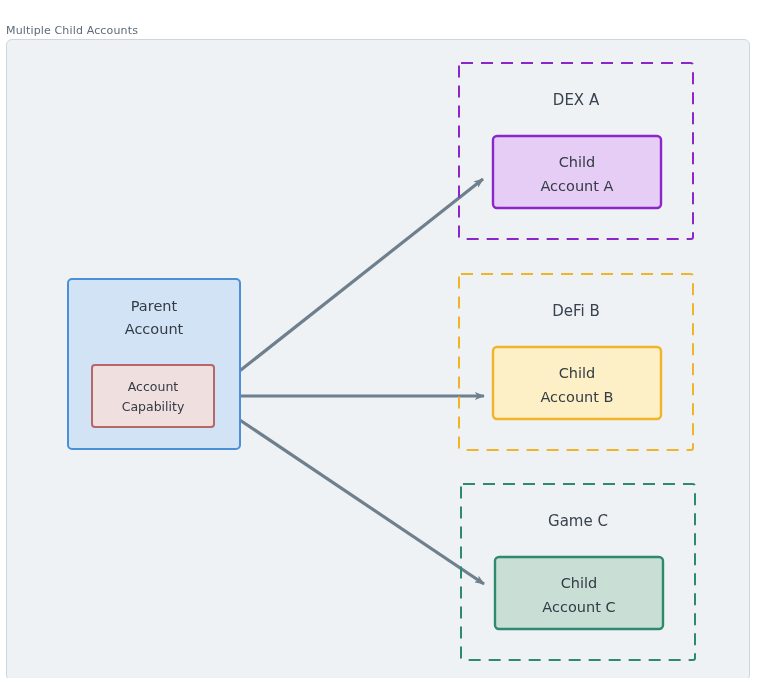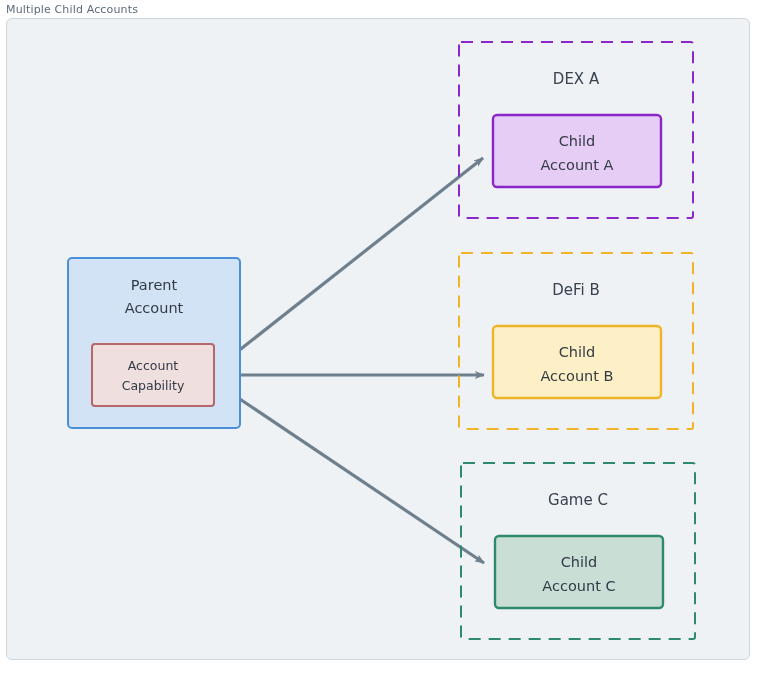--- a/index.html
+++ b/index.html
@@ -9,20 +9,21 @@
     width: 762px;
     height: 678px;
     overflow: hidden;
     font-family: "DejaVu Sans", "Liberation Sans", sans-serif;
   }
 
   #root {
     position: relative;
     width: 762px;
     height: 493px;
+    margin-top: 21px;
   }
 
   
   .panel-title {
     position: absolute;
     left: 6px;
     top: 3px;
     font-size: 11px;
     line-height: 14px;
     color: #5d6b7a;

